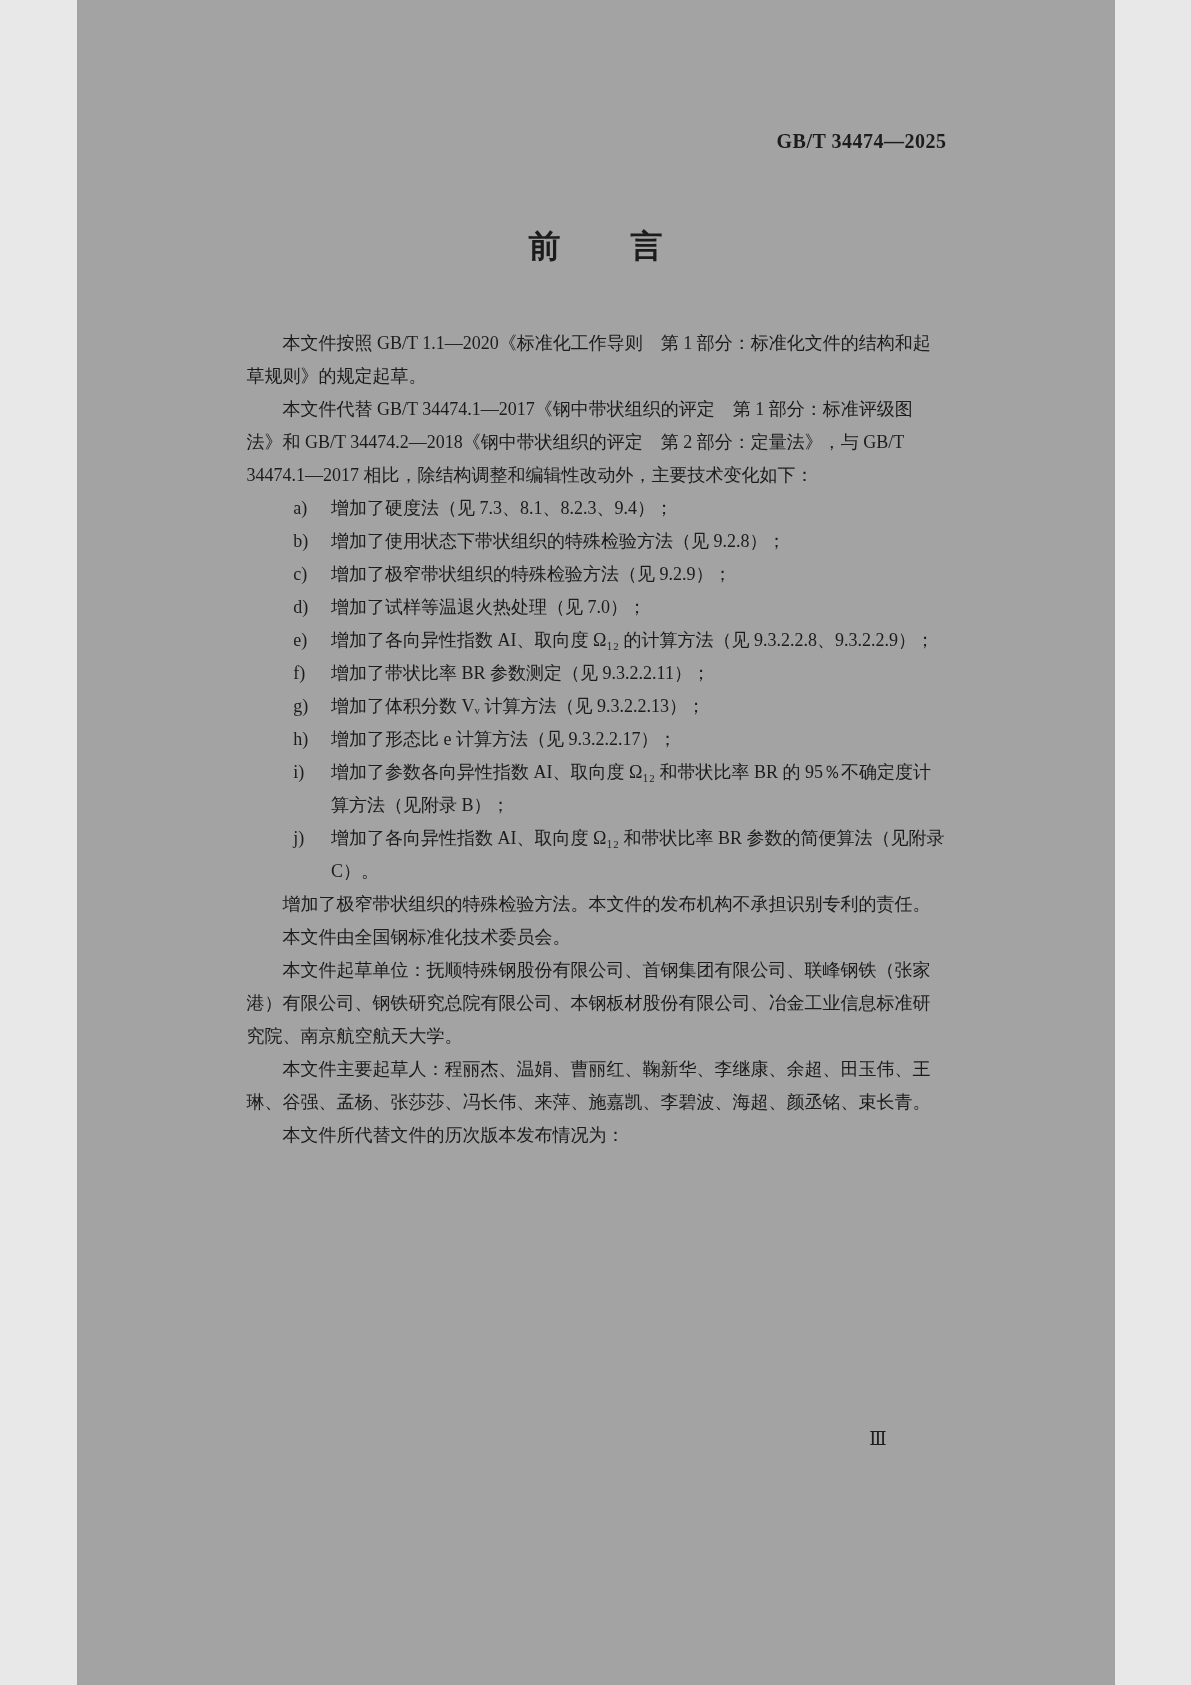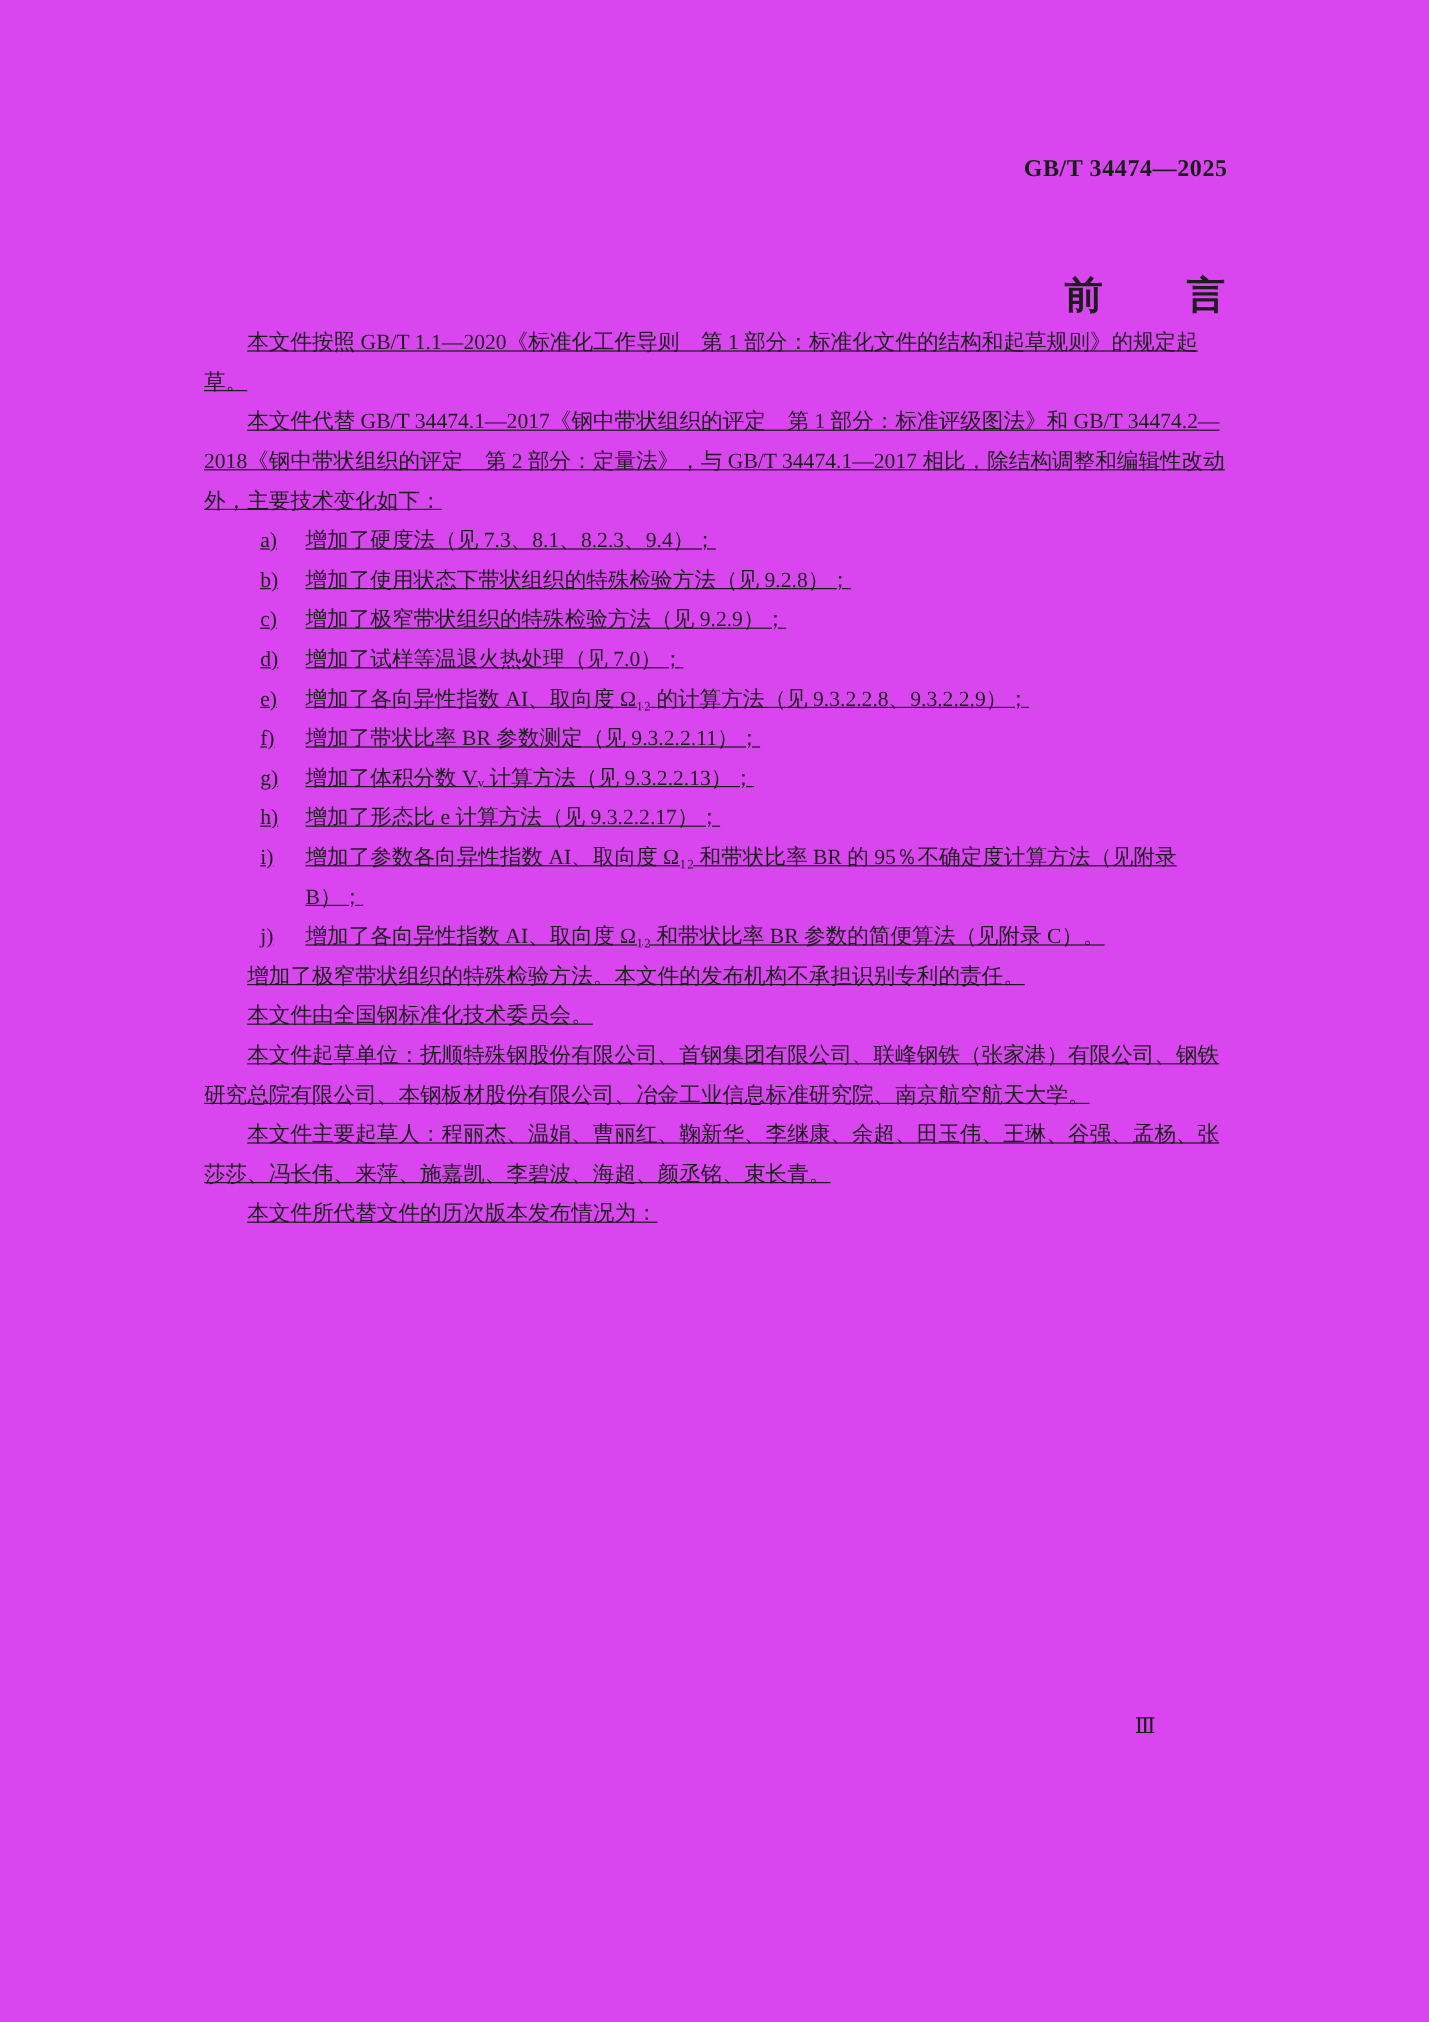--- a/index.html
+++ b/index.html
@@ -2,52 +2,52 @@
 <html><head>
 <meta charset="utf-8">
 <style>
   html, body {
     margin: 0;
     padding: 0;
     background: #e8e8e8;
   }
   .page {
     position: relative;
-    width: 1191px;
+    width: 1038px;
     height: 1685px;
     margin: 0 auto;
-    background: #d946ef;
+    background: #a3a3a3;
     font-family: "Liberation Serif", "DejaVu Serif", serif;
     color: #1c1c1c;
     overflow: hidden;
   }
   .content {
     position: absolute;
     left: 170px;
     right: 168px;
     top: 0;
   }
   .doc-number {
     margin-top: 130px;
     text-align: right;
     font-size: 20px;
     font-weight: bold;
     letter-spacing: 0.5px;
   }
   .doc-title {
     margin-top: 72px;
-    text-align: right;
+    text-align: center;
     font-size: 32px;
     font-weight: bold;
     letter-spacing: 2px;
   }
   .body-text {
+    margin-top: 58px;
     font-size: 18px;
     line-height: 33px;
-    text-decoration: underline;
   }
   .para {
     text-indent: 2em;
     margin: 0;
   }
   .list-item {
     display: flex;
     margin: 0 0 0 2.6em;
   }
   .list-item .item-label {

